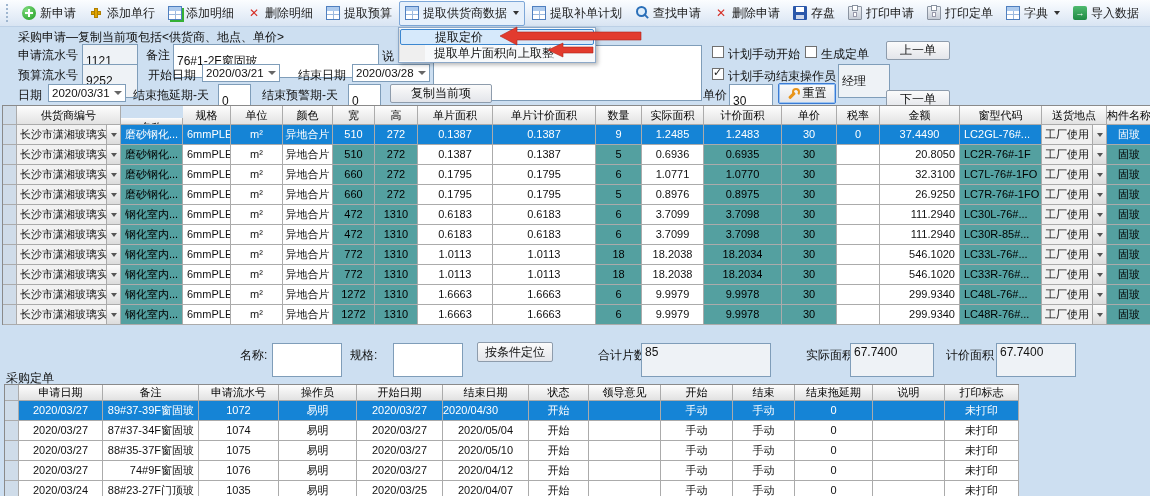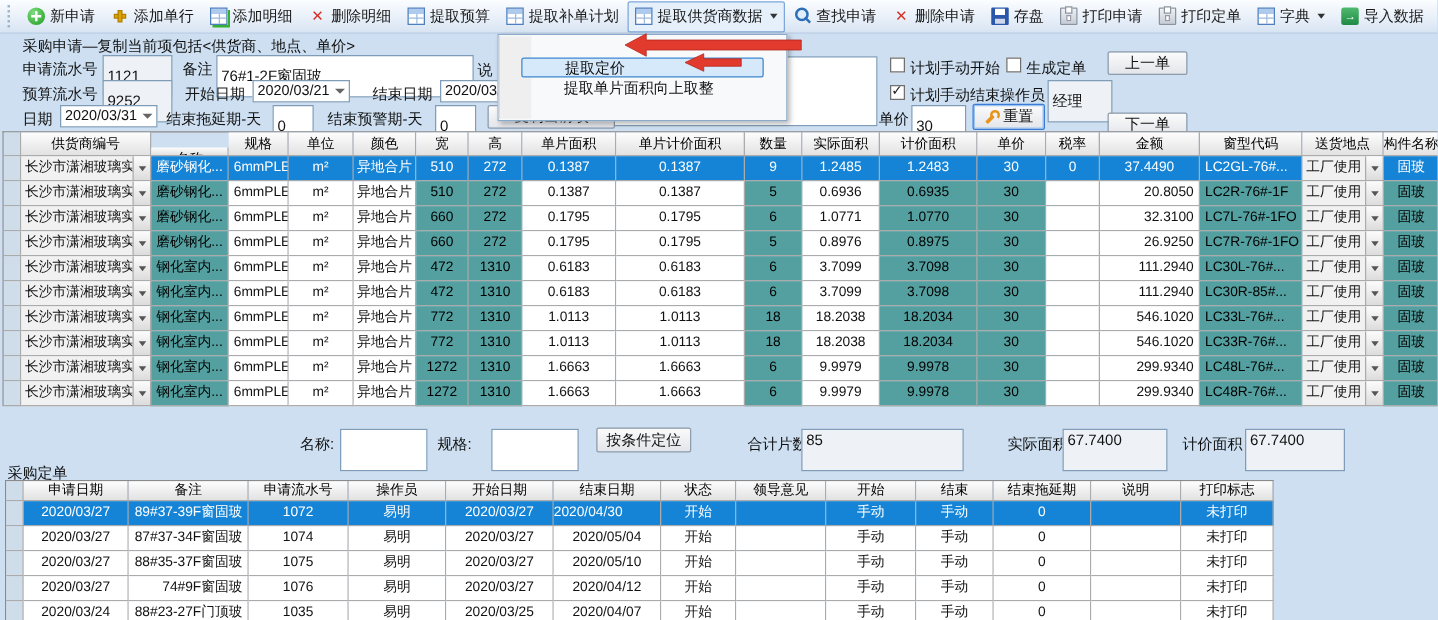--- a/index.html
+++ b/index.html
@@ -59,21 +59,21 @@
     font-family:inherit;font-size:12px;text-align:center;box-sizing:border-box;display:flex;align-items:center;justify-content:center;color:#111;}
   .btn.focus{border:1px solid #3a7bd5;box-shadow:inset 0 0 0 1px #9cc3ef;}
   .cb{position:absolute;width:12px;height:12px;background:#fff;border:1px solid #707070;box-sizing:border-box;}
   .cb.checked::before{content:"✓";position:absolute;top:-3px;left:0px;font-size:11px;color:#222;font-weight:bold;}
   .desc-area{position:absolute;background:#fff;border:1px solid #7f9db9;box-sizing:border-box;}
   .wrench-icon{width:12px;height:12px;position:relative;display:inline-block;margin-right:3px;}
   .wrench-icon::before{content:"";position:absolute;width:8px;height:3px;background:#e8941a;transform:rotate(-45deg);top:6px;left:0;border-radius:1px;}
   .wrench-icon::after{content:"";position:absolute;width:4px;height:4px;border:2px solid #e8941a;border-radius:50%;top:0;right:0;border-bottom-color:transparent;}
   
   .menu{position:absolute;left:398px;top:27px;width:194px;background:#f7f9fb;border:1px solid #8ca8c8;
-    box-shadow:2px 2px 4px rgba(0,0,0,.28);z-index:40;padding:18px;}
+    box-shadow:2px 2px 4px rgba(0,0,0,.28);z-index:40;padding:1px;}
   .menu::before{content:"";position:absolute;left:26px;top:1px;bottom:1px;border-left:1px solid #dcdcdc;background:#efefef;width:25px;margin-left:-26px;}
   .menu-item{position:relative;height:16px;line-height:16px;padding-left:34px;font-size:12px;white-space:nowrap;}
   .menu-item.hl{background:#d6e9fb;border:1px solid #3c87d0;border-radius:2px;height:14px;line-height:14px;}
   
   .grid{position:absolute;border-top:1px solid #8a8a8a;border-left:1px solid #8a8a8a;background:#cddff1;}
   .trow{display:flex;}
   .cell,.hcell,.ind{box-sizing:border-box;border-right:1px solid #ababab;border-bottom:1px solid #ababab;
     overflow:hidden;white-space:nowrap;font-size:11px;background:#fff;}
   .main-grid .trow{height:20px;}
   .main-grid .trow.thead{height:19px;}
@@ -112,28 +112,28 @@
       <span class="tb-label">添加明细</span>
     </div>
     <div class="tb-item">
       <span class="ic delete-detail-icon"></span>
       <span class="tb-label">删除明细</span>
     </div>
     <div class="tb-item">
       <span class="ic extract-budget-icon"></span>
       <span class="tb-label">提取预算</span>
     </div>
-    <div class="tb-item">
-      <span class="ic extract-plan-icon"></span>
-      <span class="tb-label">提取补单计划</span>
-    </div>
     <div class="tb-item active">
       <span class="ic extract-supplier-icon"></span>
       <span class="tb-label">提取供货商数据</span>
       <span class="tb-chev"></span>
+    </div>
+    <div class="tb-item">
+      <span class="ic extract-plan-icon"></span>
+      <span class="tb-label">提取补单计划</span>
     </div>
     <div class="tb-item">
       <span class="ic search-icon"></span>
       <span class="tb-label">查找申请</span>
     </div>
     <div class="tb-item">
       <span class="ic delete-request-icon"></span>
       <span class="tb-label">删除申请</span>
     </div>
     <div class="tb-item">

